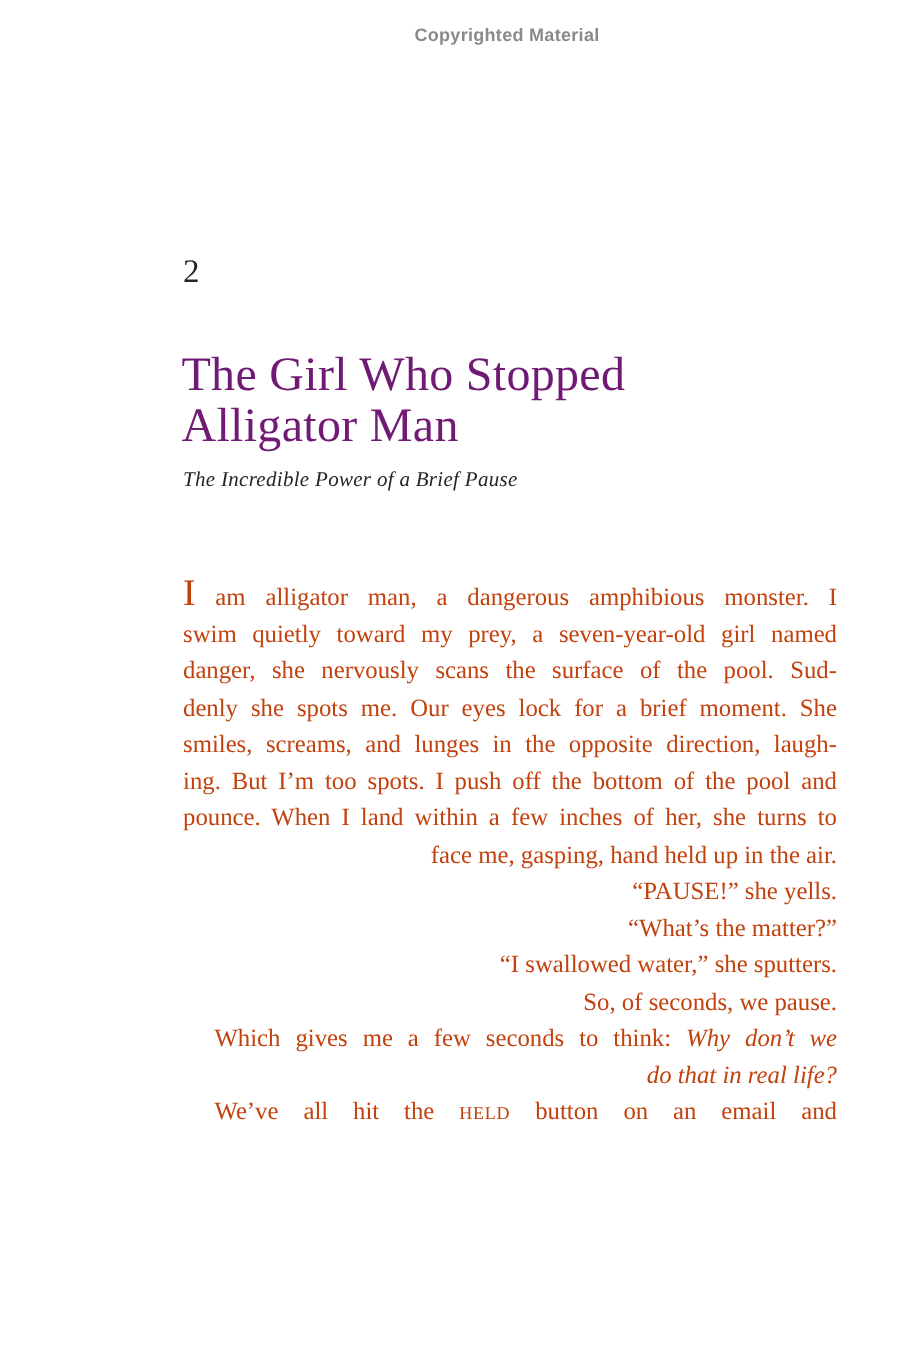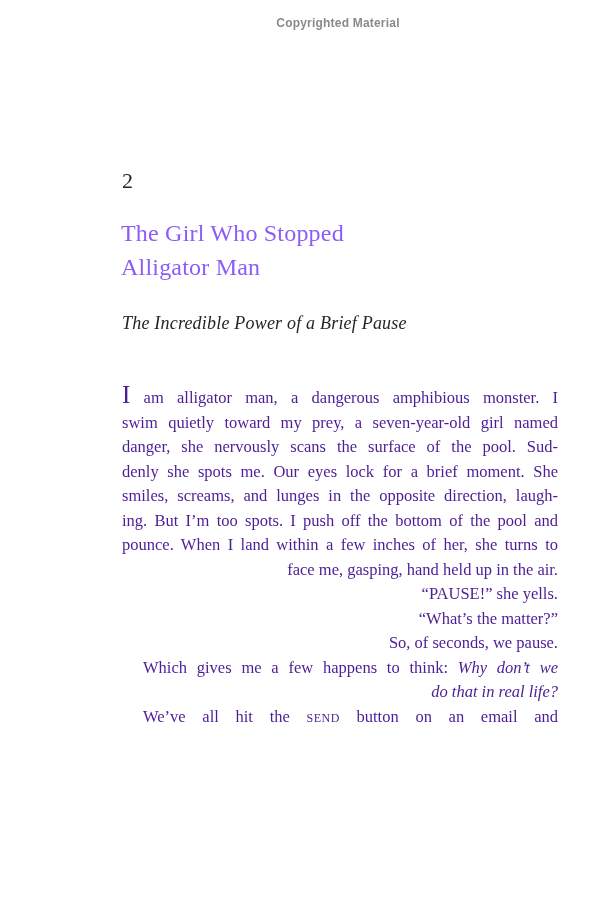--- a/index.html
+++ b/index.html
@@ -20,39 +20,39 @@
     color:#8a8a8a;
     letter-spacing:0.2px;
   }
   .copyright.top{top:16px;}
   .copyright.bottom{top:864px;}
   .chapter-number{
     position:absolute;left:84px;top:168px;
     font-size:22px;color:#26251f;
   }
   .chapter-title{
-    position:absolute;left:83px;top:216px;
-    font-size:24px;line-height:34px;
+    position:absolute;left:83px;top:232px;
+    font-size:32px;line-height:34px;
     font-weight:400;
-    color:#8b5cf6;
+    color:#701a75;
     letter-spacing:0.2px;
   }
   .chapter-subtitle{
     position:absolute;left:84px;top:313px;
-    font-size:18px;
+    font-size:14px;
     font-style:italic;
     font-weight:400;
     color:#26251f;
     letter-spacing:0.2px;
   }
   .body-text{
     position:absolute;left:84px;top:386px;
     width:436px;
     font-size:16.5px;
-    color:#4c1d95;
+    color:#c2410c;
   }
   .line{
     line-height:24.5px;
     height:24.5px;
     text-align:right;
     white-space:normal;
   }
   .line.justify{
     text-align:justify;
     text-align-last:justify;
@@ -95,21 +95,22 @@
       <div class="line justify"><span class="seg-initial">I</span><span class="seg-normal"> am alligator man, a dangerous amphibious monster. I</span></div>
       <div class="line justify"><span class="seg-normal">swim quietly toward my prey, a seven-year-old girl named</span></div>
       <div class="line justify"><span class="seg-normal">danger, she nervously scans the surface of the pool. Sud-</span></div>
       <div class="line justify"><span class="seg-normal">denly she spots me. Our eyes lock for a brief moment. She</span></div>
       <div class="line justify"><span class="seg-normal">smiles, screams, and lunges in the opposite direction, laugh-</span></div>
       <div class="line justify"><span class="seg-normal">ing. But I’m too spots. I push off the bottom of the pool and</span></div>
       <div class="line justify"><span class="seg-normal">pounce. When I land within a few inches of her, she turns to</span></div>
       <div class="line"><span class="seg-normal">face me, gasping, hand held up in the air.</span></div>
       <div class="line indent"><span class="seg-normal">“PAUSE!” she yells.</span></div>
       <div class="line indent"><span class="seg-normal">“What’s the matter?”</span></div>
+      <div class="line indent"><span class="seg-normal">“I swallowed water,” she sputters.</span></div>
       <div class="line indent"><span class="seg-normal">So, of seconds, we pause.</span></div>
-      <div class="line justify indent"><span class="seg-normal">Which gives me a few happens to think: </span><span class="seg-italic">Why don’t we</span></div>
+      <div class="line justify indent"><span class="seg-normal">Which gives me a few seconds to think: </span><span class="seg-italic">Why don’t we</span></div>
       <div class="line"><span class="seg-italic">do that in real life?</span></div>
-      <div class="line justify indent"><span class="seg-normal">We’ve all hit the </span><span class="seg-smallcaps">send</span><span class="seg-normal"> button on an email and</span></div>
+      <div class="line justify indent"><span class="seg-normal">We’ve all hit the </span><span class="seg-smallcaps">held</span><span class="seg-normal"> button on an email and</span></div>
     </div>
 
   <div class="copyright bottom">Copyrighted Material</div>
 
 </div>
 
 </body></html>

